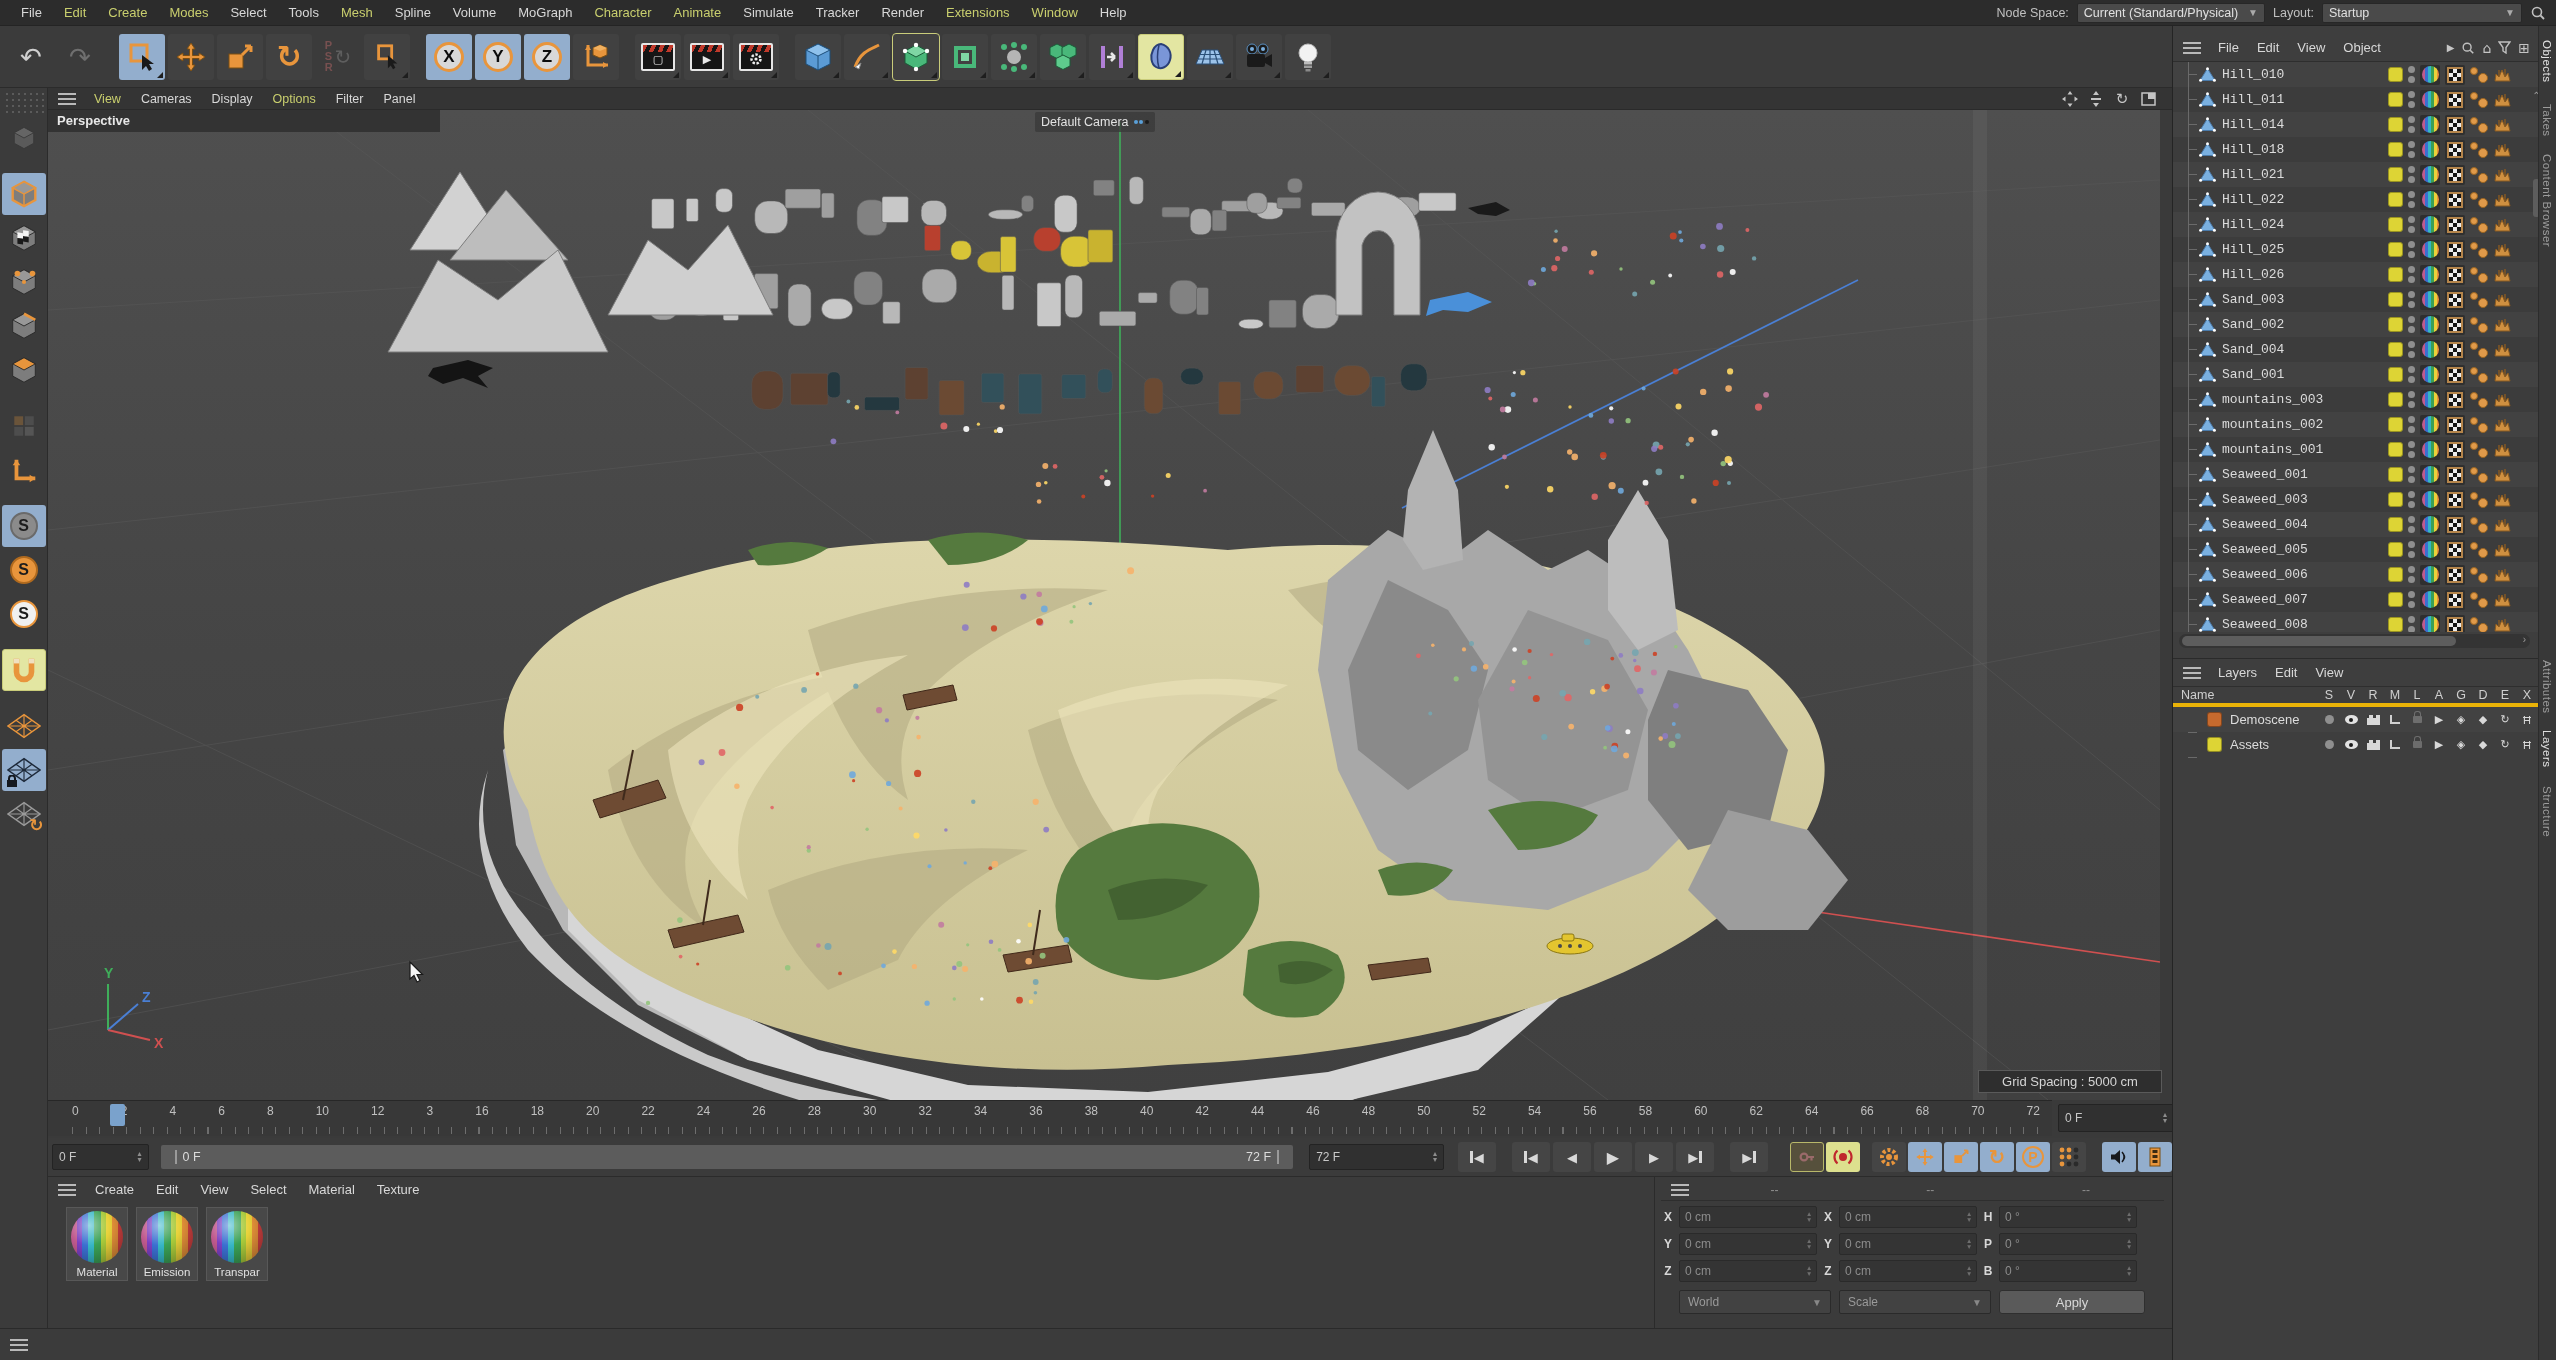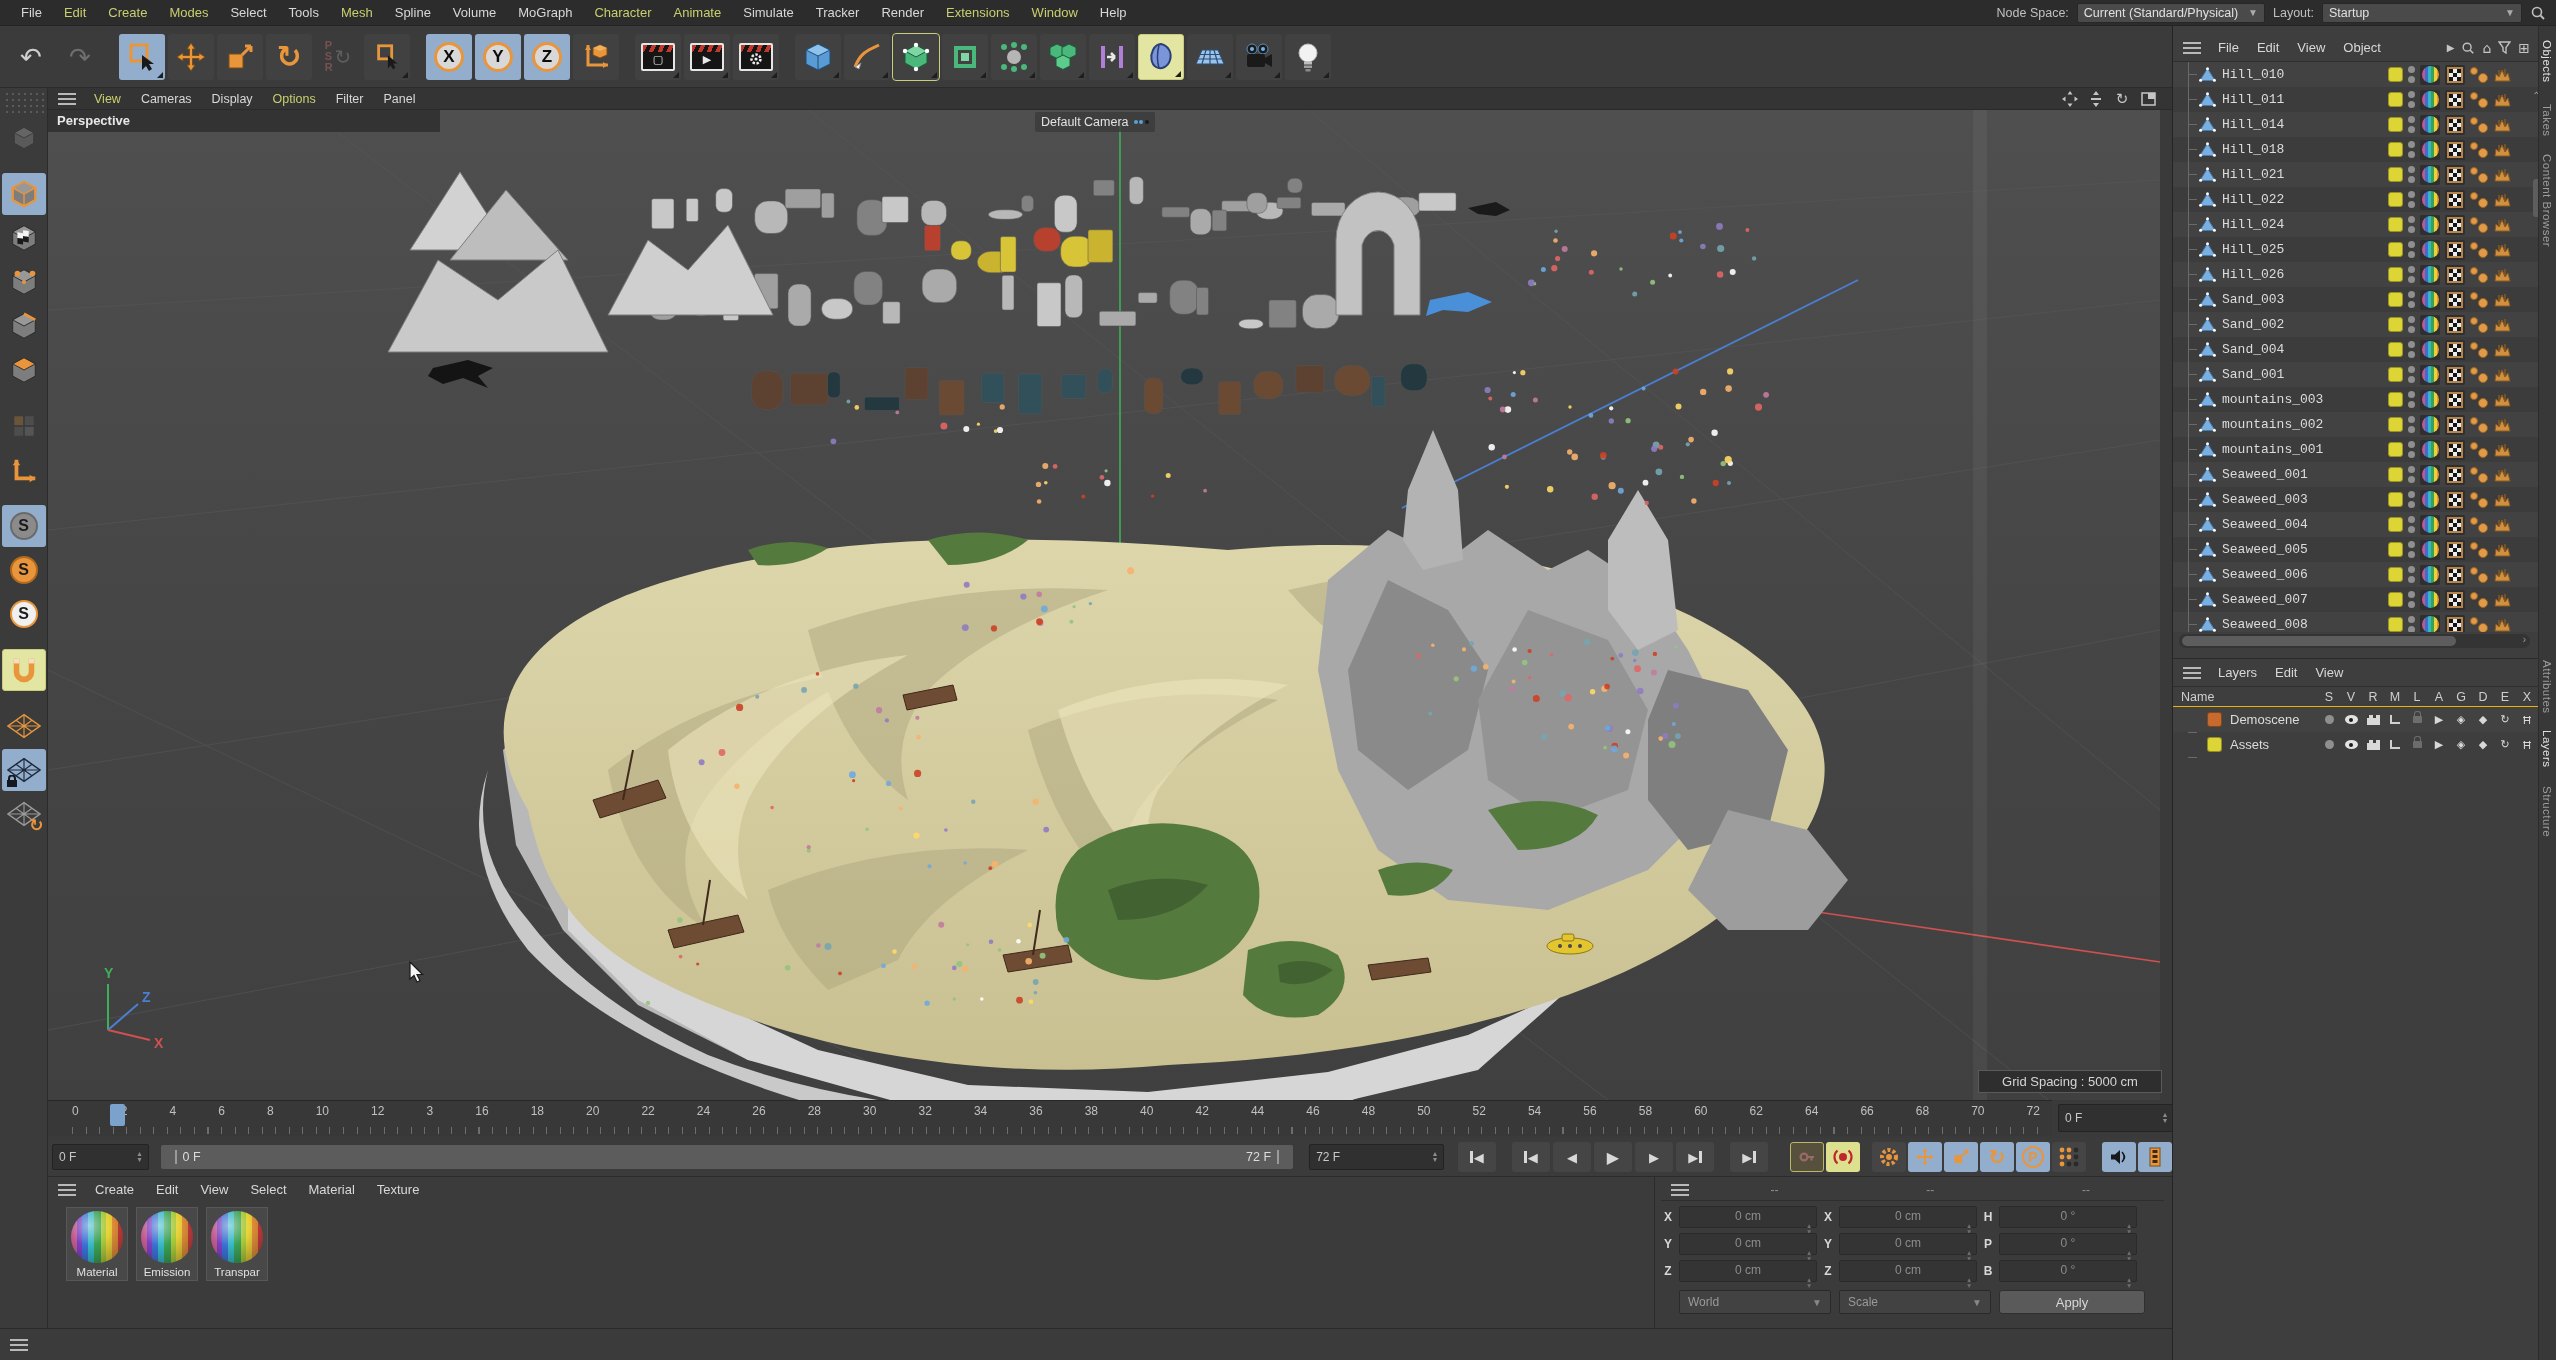--- a/index.html
+++ b/index.html
@@ -92,21 +92,21 @@
   .matball { width:52px; height:52px; border-radius:50%; background:linear-gradient(90deg,#c05a8e 0 11%,#7a3fc0 11% 21%,#3a6fd0 21% 33%,#35b5c5 33% 45%,#3aa055 45% 57%,#a8c93a 57% 67%,#e8d23a 67% 79%,#e8923a 79% 90%,#d04040 90% 100%); position:relative; }
   .matball::after { content:""; position:absolute; inset:0; border-radius:50%; background:radial-gradient(circle at 35% 28%, rgba(255,255,255,.5), rgba(255,255,255,0) 40%, rgba(0,0,0,.38) 95%); }
   .matname { margin-top:3px; font-size:11.5px; color:#e0e0e0; max-width:58px; overflow:hidden; white-space:nowrap; }
 
   
   #coords { position:absolute; left:1654px; top:1176px; width:518px; height:152px; background:#3b3b3b; border-top:1px solid #2b2b2b; border-left:1px solid #2b2b2b; z-index:12; padding:2px 8px 0 6px; }
   #coords-header { height:22px; display:flex; align-items:center; color:#8f8f8f; border-bottom:1px solid #2e2e2e; }
   #coords-header span.hd { width:160px; text-align:center; }
   .crow { display:flex; align-items:center; margin-top:5px; gap:4px; }
   .clabel { width:14px; text-align:center; font-weight:bold; color:#d8d8d8; }
-  .cfield { width:138px; height:22px; background:#343434; border:1px solid #2a2a2a; border-radius:2px; display:flex; align-items:center; padding:2px 5px; color:#8c8c8c;flex-direction:column; }
+  .cfield { width:138px; height:22px; background:#343434; border:1px solid #2a2a2a; border-radius:2px; display:flex; align-items:center; padding:2px 5px; color:#8c8c8c; }
   .cfield .stp { margin-left:auto; display:flex; flex-direction:column; font-size:7.5px; color:#6e6e6e; line-height:.8; }
   #coords-bottom { display:flex; margin-top:8px; gap:8px; }
   .cdrop { width:152px; height:24px; background:#424242; border:1px solid #2a2a2a; border-radius:2px; display:flex; align-items:center; padding:0 8px; color:#9a9a9a; }
   .cdrop .caret { margin-left:auto; color:#888; font-size:10px; }
   #apply-btn { width:146px; height:24px; background:#5a5a5a; border:1px solid #2f2f2f; border-radius:3px; color:#d8d8d8; display:flex; align-items:center; justify-content:center; font-size:13px; }
 
   
   #statusbar { position:absolute; left:0; top:1328px; width:2556px; height:32px; background:#3b3b3b; border-top:1px solid #2a2a2a; display:flex; align-items:center; z-index:13; }
 
   
@@ -136,21 +136,21 @@
   #om-vscroll { position:absolute; right:14px; top:64px; width:11px; height:560px; }
   #om-vscroll .arr { color:#9a9a9a; font-size:10px; text-align:center; }
   #om-vscroll .thumb { width:7px; height:38px; background:#5d5d5d; border-radius:3px; margin:78px auto 0 auto; }
   #om-hscroll { height:14px; margin:2px 26px 0 6px; background:#343434; border-radius:7px; position:relative; }
   #om-hscroll .thumb { position:absolute; left:3px; top:2px; width:78%; height:10px; background:#5d5d5d; border-radius:5px; }
   #om-hscroll .arr { position:absolute; top:0; font-size:10px; color:#999; }
 
   #layers-panel { margin-top:10px; border-top:1px solid #2a2a2a; }
   #ly-menubar { height:28px; display:flex; align-items:center; border-bottom:1px solid #2e2e2e; }
   #ly-menubar .mi { font-size:13px; padding:0 9px; }
-  #ly-header { height:20px; display:flex; align-items:center; color:#cfcfcf; font-size:12.5px; border-bottom:1px solid #eab308; }
+  #ly-header { height:20px; display:flex; align-items:center; color:#cfcfcf; font-size:12.5px; border-bottom:4px solid #eab308; }
   #ly-header .nm { padding-left:8px; flex:1; }
   .lycol { width:22px; text-align:center; flex:none; }
   #ly-header .lycol:last-child, .ly-row .lycol:last-child { margin-right:18px; }
   .ly-row { height:25px; display:flex; align-items:center; }
   .ly-row:nth-of-type(odd) { background:#424242; }
   .ly-row .nmcell { flex:1; display:flex; align-items:center; padding-left:12px; gap:8px; }
   .ly-sq { width:15px; height:15px; border-radius:3px; border:1px solid #00000055; }
   .lyname { font-size:13px; color:#dcdcdc;text-align:center; }
   .lyico { color:#d8d8d8; font-size:11px; display:flex; align-items:center; justify-content:center; }
   .dotgray { width:9px; height:9px; border-radius:50%; background:#8f8f8f; display:inline-block; }

